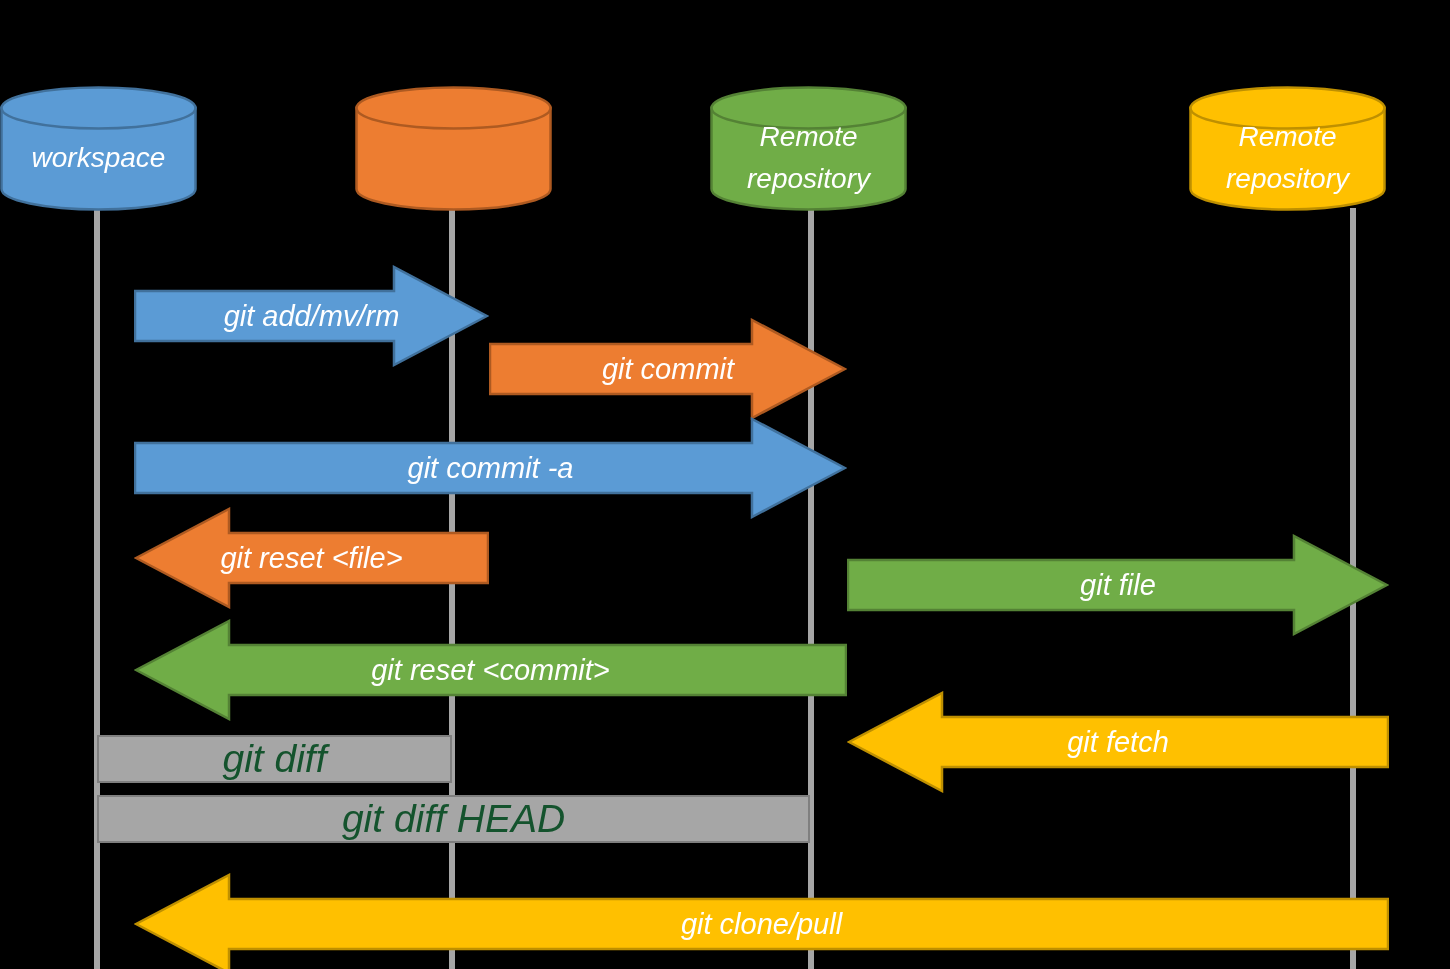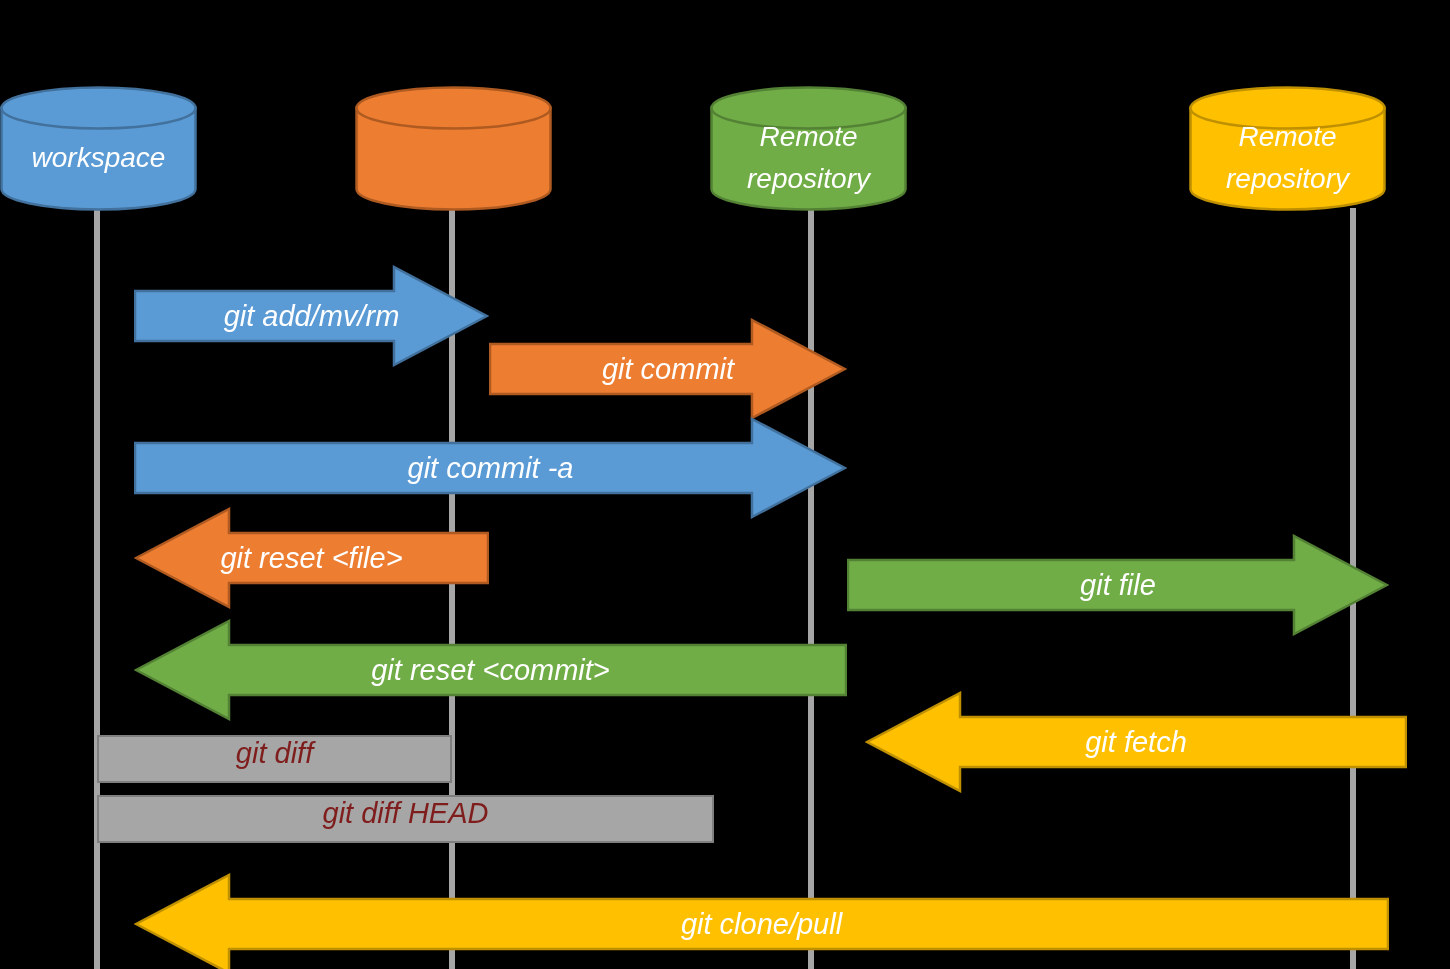--- a/index.html
+++ b/index.html
@@ -18,21 +18,21 @@
   .arrow{position:absolute;height:102px;z-index:2;margin-left:37px;}
   .arrow svg{position:absolute;left:0;top:0;}
   .arrow-label{
     position:absolute;left:0;top:0;right:0;bottom:0;
     display:flex;align-items:center;justify-content:center;
     color:#FFFFFF;font-size:29px;z-index:2;
   }
   .bar{
     position:absolute;height:48px;background:#A6A6A6;border:2px solid #7F7F7F;
     box-sizing:border-box;display:flex;align-items:flex-start;justify-content:center;
-    color:#7f1d1d;font-size:29px;z-index:2;
+    color:#14532d;font-size:39px;z-index:2;
   }
   .fill-blue{fill:#5B9BD5;stroke:#41719C;stroke-width:2.5;}
   .fill-orange{fill:#ED7D31;stroke:#AE5A21;stroke-width:2.5;}
   .fill-green{fill:#70AD47;stroke:#548235;stroke-width:2.5;}
   .fill-gold{fill:#FFC000;stroke:#BF9000;stroke-width:2.5;}
 </style>
 </head>
 <body>
 
 <div class="stage">
@@ -108,32 +108,32 @@
     <div class="arrow-label">git file</div>
   </div>
 
   <div class="arrow" style="left:97px;top:619px;width:713px">
     <svg width="713" height="102" viewBox="0 0 713 102">
       <polygon class="fill-green" points="712,26 95,26 95,2 2,51 95,100 95,76 712,76"></polygon>
     </svg>
     <div class="arrow-label">git reset &lt;commit&gt;</div>
   </div>
 
-  <div class="arrow" style="left:828px;top:691px;width:542px">
+  <div class="arrow" style="left:810px;top:691px;width:542px">
     <svg width="542" height="102" viewBox="0 0 542 102">
       <polygon class="fill-gold" points="541,26 95,26 95,2 2,51 95,100 95,76 541,76"></polygon>
     </svg>
     <div class="arrow-label">git fetch</div>
   </div>
 
   <div class="bar" style="left:97px;top:735px;width:355px">
     <span>git diff</span>
   </div>
 
-  <div class="bar" style="left:97px;top:795px;width:617px">
+  <div class="bar" style="left:97px;top:795px;width:713px">
     <span>git diff HEAD</span>
   </div>
 
   <div class="arrow" style="left:97px;top:873px;width:1255px">
     <svg width="1255" height="102" viewBox="0 0 1255 102">
       <polygon class="fill-gold" points="1254,26 95,26 95,2 2,51 95,100 95,76 1254,76"></polygon>
     </svg>
     <div class="arrow-label">git clone/pull</div>
   </div>
 

